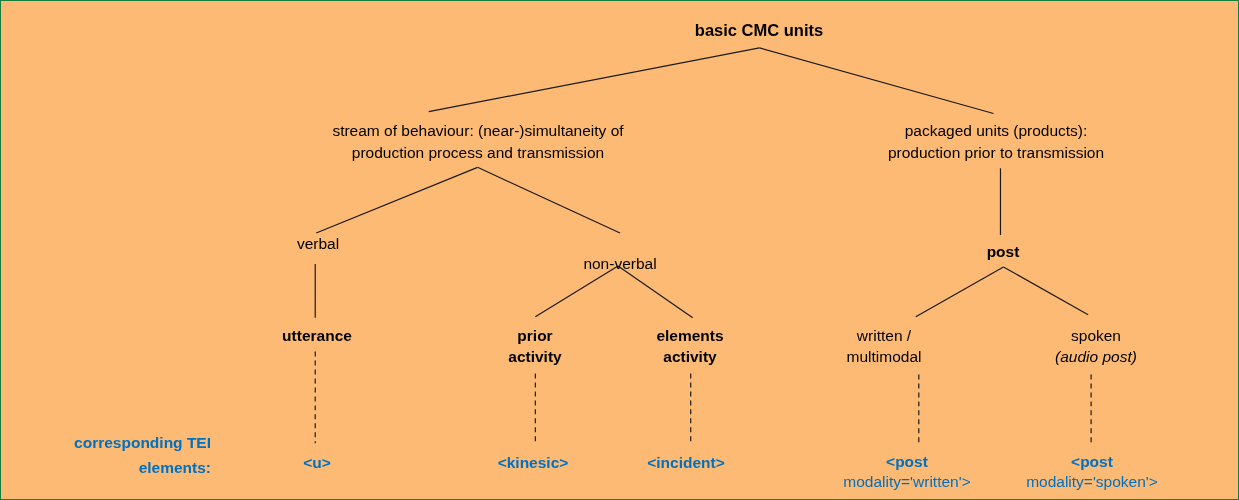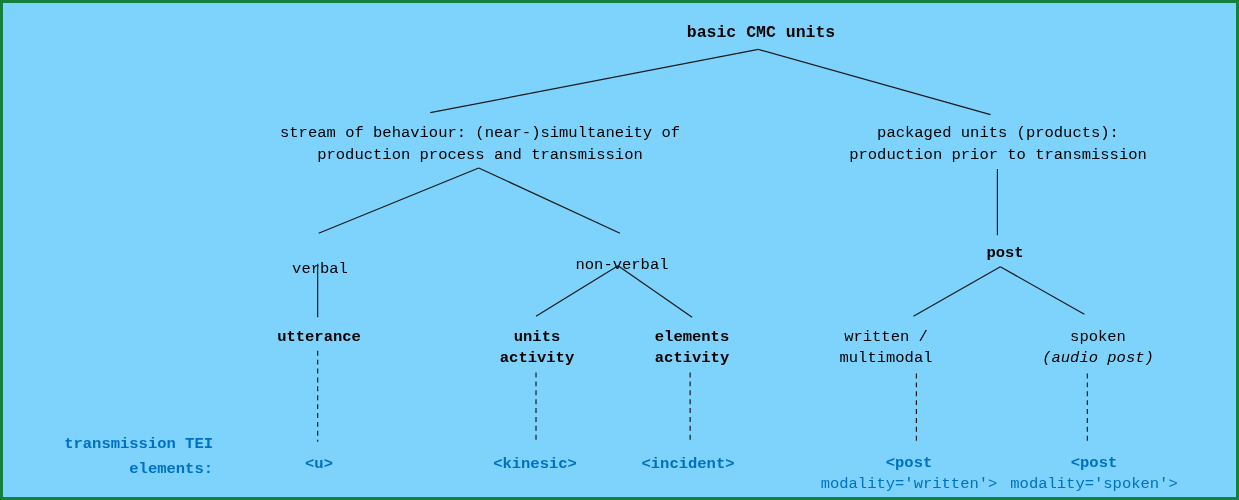--- a/index.html
+++ b/index.html
@@ -1,22 +1,22 @@
 <!DOCTYPE html>
 <html><head>
 <meta charset="utf-8">
 <style>
   html,body{margin:0;padding:0;background:#fff;}
   .frame{
     position:relative;
     width:1239px;height:500px;
     box-sizing:border-box;
-    border:3px solid #15803d;
-    background:#7dd3fc;
-    font-family:Liberation Mono, monospace;
+    border:1px solid #15803d;
+    background:#fdba74;
+    font-family:Liberation Sans, sans-serif;
     color:#000;
     overflow:hidden;
   }
   .edges{position:absolute;left:0;top:0;width:100%;height:100%;}
   .edges line{stroke:#1a1a1a;stroke-width:1.2;}
   .edges line.dashed{stroke-dasharray:5,4;}
   .lbl{
     position:absolute;
     transform:translateX(-50%);
     text-align:center;
@@ -68,50 +68,50 @@
   <div class="lbl branch" style="left:477px;top:119px;">
     <div>stream of behaviour: (near-)simultaneity of</div>
     <div>production process and transmission</div>
   </div>
 
   <div class="lbl branch" style="left:995px;top:119px;">
     <div>packaged units (products):</div>
     <div>production prior to transmission</div>
   </div>
 
-  <div class="lbl" style="left:317px;top:256px;">verbal</div>
+  <div class="lbl" style="left:317px;top:232px;">verbal</div>
 
   <div class="lbl" style="left:619px;top:252px;">non-verbal</div>
 
   <div class="lbl bold" style="left:1002px;top:240px;">post</div>
 
   <div class="lbl bold" style="left:316px;top:324px;">utterance</div>
 
   <div class="lbl bold" style="left:534px;top:324px;">
-    <div>units</div>
+    <div>prior</div>
     <div>activity</div>
   </div>
 
   <div class="lbl bold" style="left:689px;top:324px;">
     <div>elements</div>
     <div>activity</div>
   </div>
 
   <div class="lbl" style="left:883px;top:324px;">
     <div>written /</div>
     <div>multimodal</div>
   </div>
 
   <div class="lbl" style="left:1095px;top:324px;">
     <div>spoken</div>
     <div class="italic">(audio post)</div>
   </div>
 
   <div class="tei-caption" style="left:38px;top:429px;width:172px;">
-    <div>transmission TEI</div>
+    <div>corresponding TEI</div>
     <div>elements:</div>
   </div>
 
   <div class="lbl bold blue" style="left:316px;top:451px;">&lt;u&gt;</div>
 
   <div class="lbl bold blue" style="left:532px;top:451px;">&lt;kinesic&gt;</div>
 
   <div class="lbl bold blue" style="left:685px;top:451px;">&lt;incident&gt;</div>
 
   <div class="lbl bold blue tei-two" style="left:906px;top:450px;">

